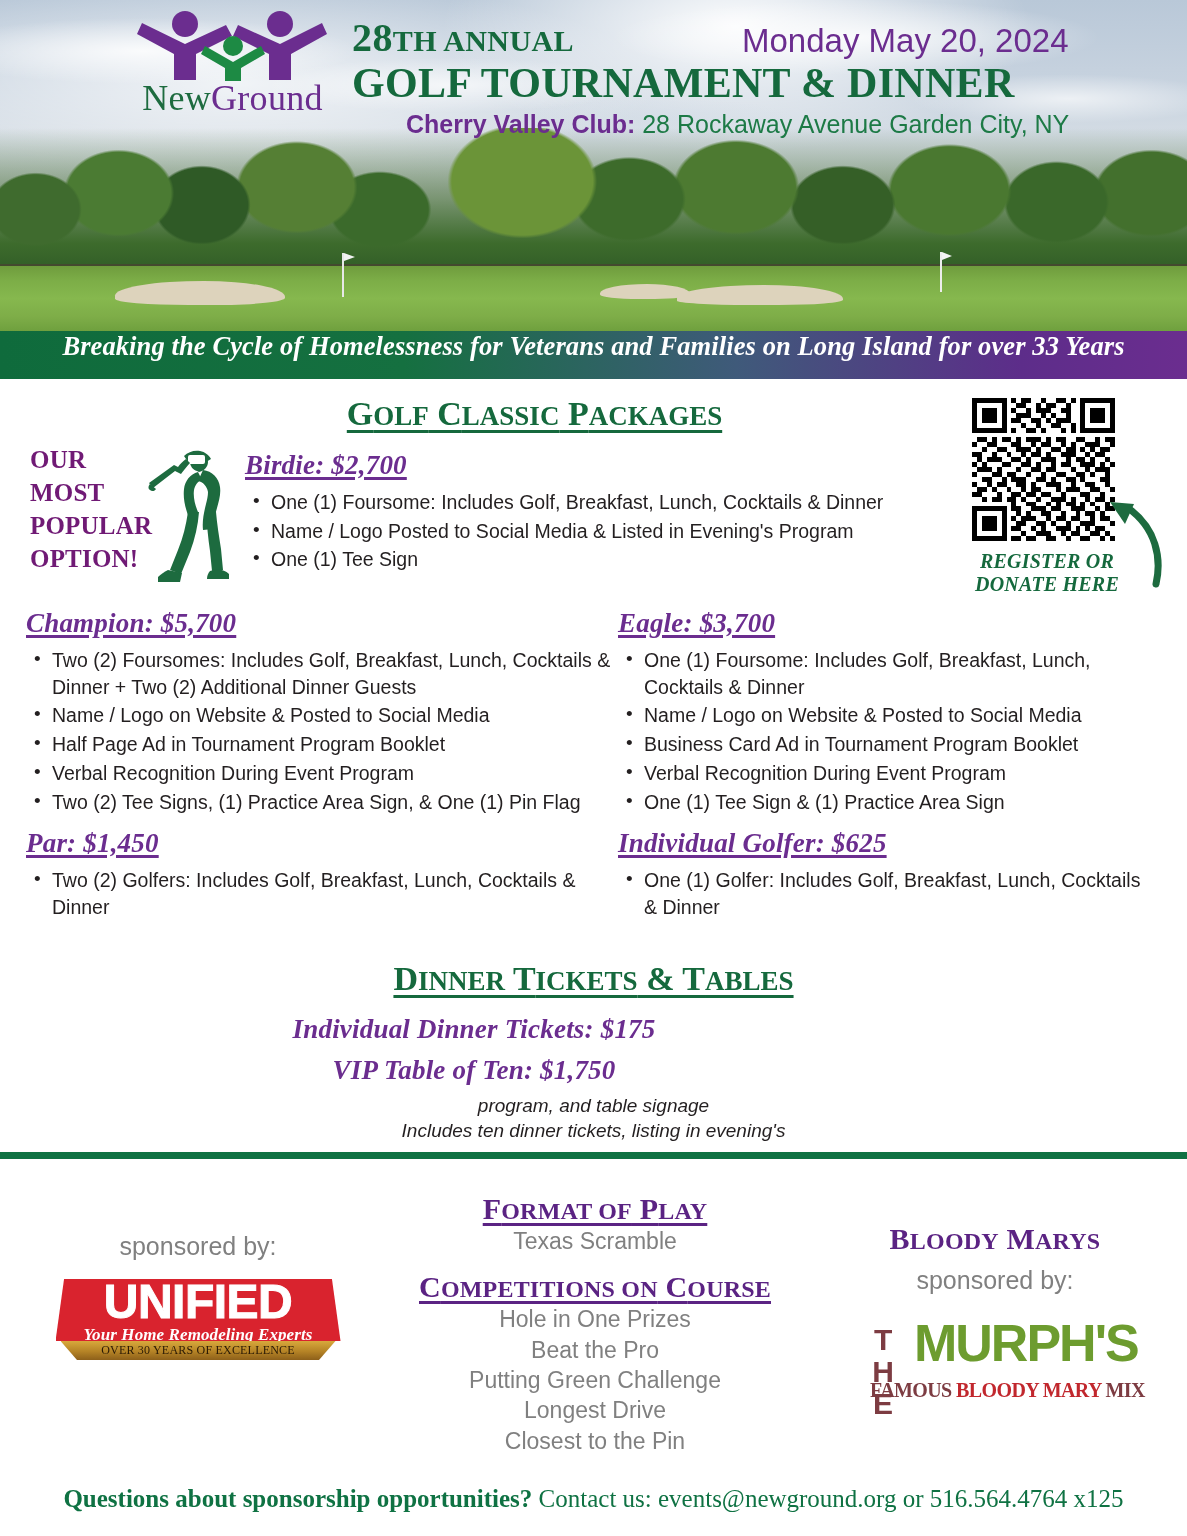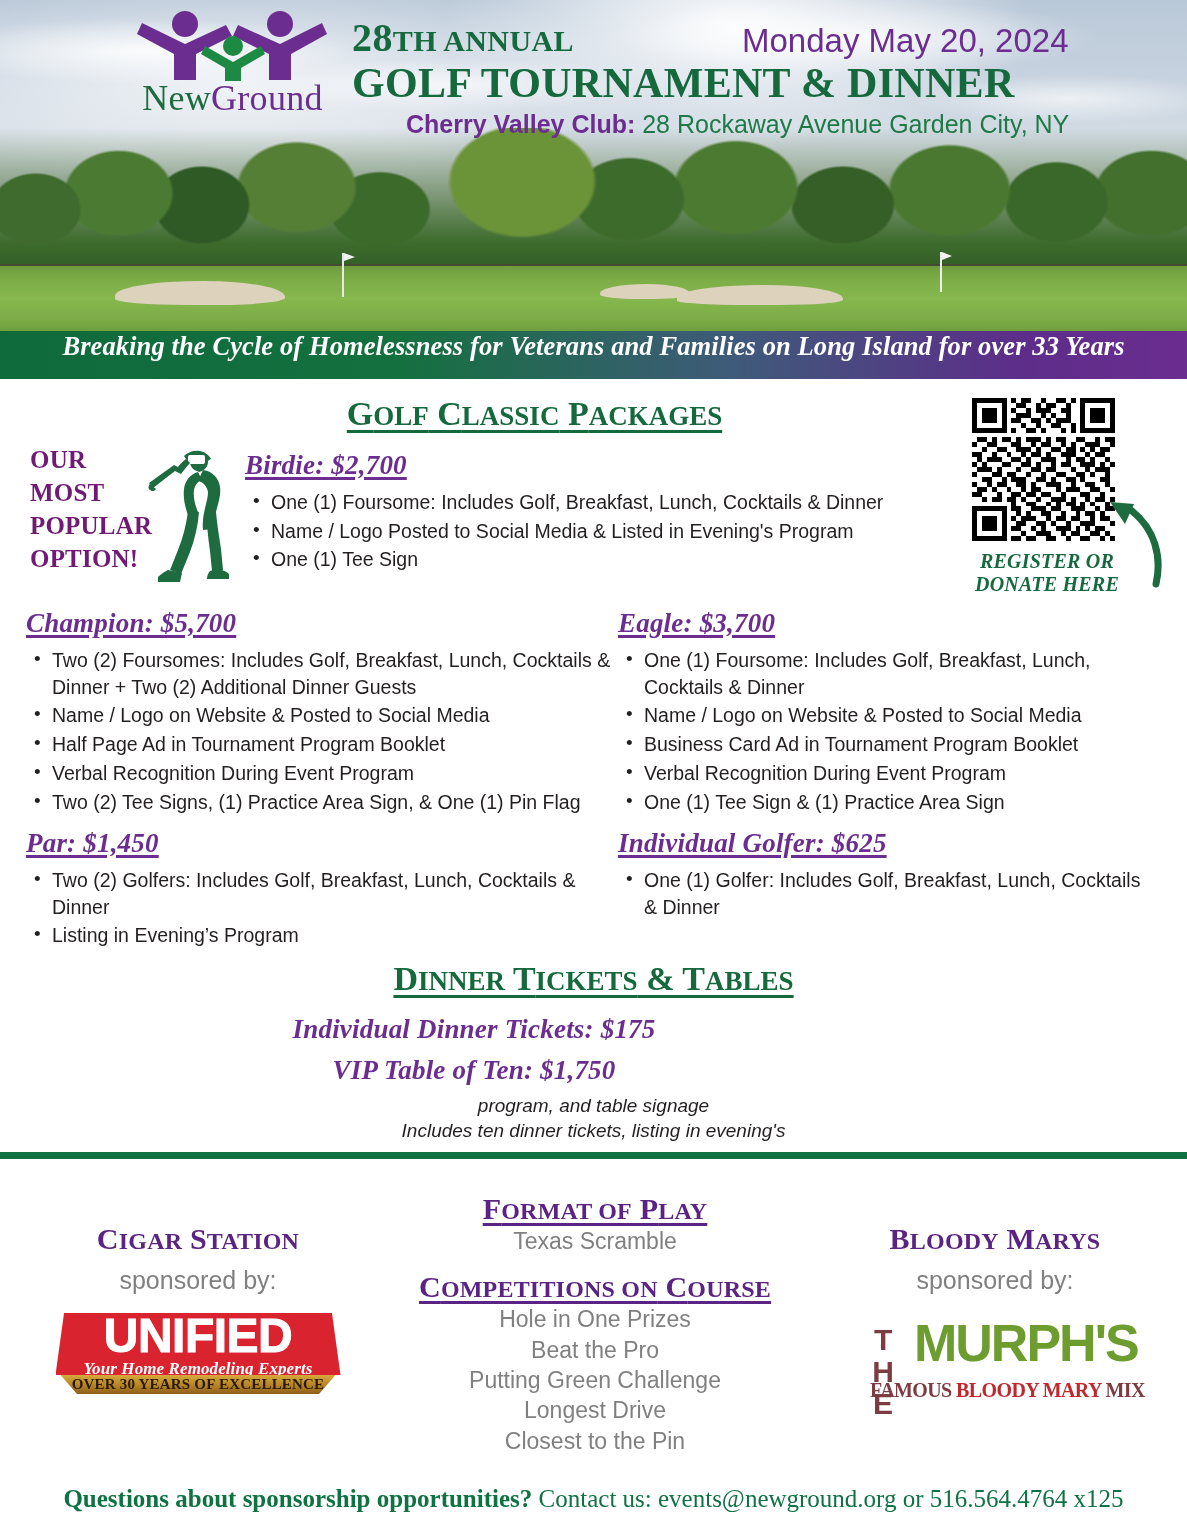--- a/index.html
+++ b/index.html
@@ -236,21 +236,21 @@
     font-family:"Liberation Serif", serif; font-weight:bold; font-style:italic;
     font-size:17px; color:#ffffff; letter-spacing:.1px;
   }
   .unified-ribbon {
     position:absolute; left:5px; top:62px; width:275px; height:19px;
     background: linear-gradient(180deg,#d8a93c 0%, #b58326 55%, #8d601a 100%);
     clip-path: polygon(0 0, 100% 0, 94% 100%, 6% 100%);
     display:flex; align-items:center; justify-content:center;
   }
   .unified-ribbon span {
-    font-family:"Liberation Serif", serif; font-weight:bold; font-size:15px;
+    font-family:"Liberation Serif", serif; font-weight:normal; font-size:12px;
     color:#2a1a05; letter-spacing:.2px;
   }
 
   
   .murphs { position:relative; margin:14px auto 0; width:250px; height:95px; }
   .murphs-the {
     position:absolute; left:2px; top:14px;
     font-family:"Liberation Sans", sans-serif; font-weight:bold; font-size:30px;
     color:#7d3c42; letter-spacing:-1px;
     writing-mode:vertical-rl; text-orientation:upright; line-height:.72;
@@ -366,21 +366,20 @@
       <li>Business Card Ad in Tournament Program Booklet</li>
       <li>Verbal Recognition During Event Program</li>
       <li>One (1) Tee Sign &amp; (1) Practice Area Sign</li>
     </ul>
   </div>
 
   <div class="pkg" id="pkg-par">
     <div class="pkg-title">Par: $1,450</div>
     <ul>
       <li>Two (2) Golfers: Includes Golf, Breakfast, Lunch, Cocktails &amp; Dinner</li>
-      <li>Listing in Evening’s Program</li>
     </ul>
   </div>
 
   <div class="pkg" id="pkg-individual">
     <div class="pkg-title">Individual Golfer: $625</div>
     <ul>
       <li>One (1) Golfer: Includes Golf, Breakfast, Lunch, Cocktails &amp; Dinner</li>
     </ul>
   </div>
 
@@ -620,21 +619,20 @@
   <div class="dinner-line" id="dinner-ticket">Individual Dinner Tickets: $175</div>
   <div class="dinner-line" id="dinner-vip">VIP Table of Ten: $1,750</div>
   <div class="dinner-note">
     <div>program, and table signage</div>
     <div>Includes ten dinner tickets, listing in evening's</div>
   </div>
 
   <div class="divider"></div>
 
   <div id="col-cigar">
-    <div class="col-head-purple">C<span class="sc">IGAR</span> S<span class="sc">TATION</span></div>
     <div class="sponsored-by">sponsored by:</div>
     <div class="unified">
       <div class="unified-plate"></div>
       <div class="unified-word">UNIFIED</div>
       <div class="unified-tag">Your Home Remodeling Experts</div>
       <div class="unified-ribbon">
           <span>OVER 30 YEARS OF EXCELLENCE</span>
         </div>
     </div>
   </div>

